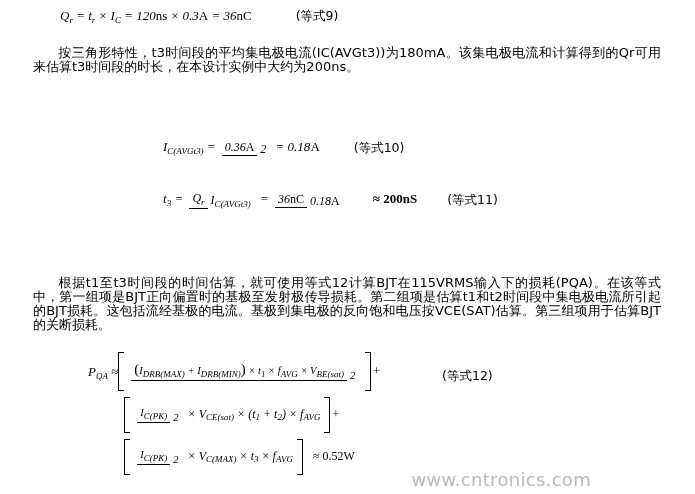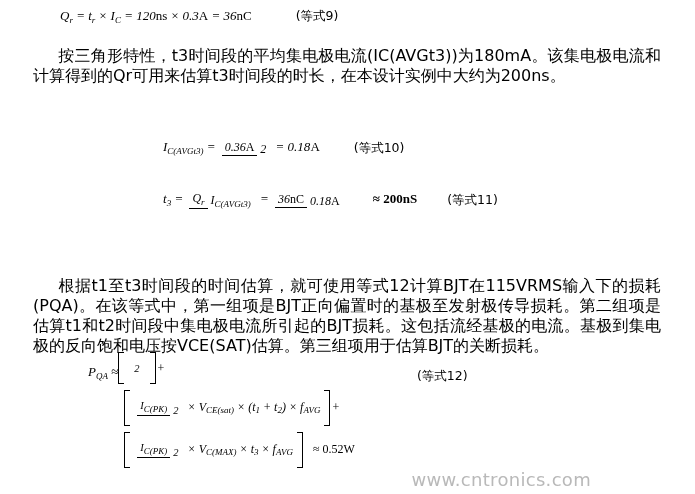--- a/index.html
+++ b/index.html
@@ -62,22 +62,22 @@
     font-size: 12px;
   }
   .frac .den {
     padding: 1px 3px 0 3px;
     font-size: 12px;
   }
   .frac.small .num, .frac.small .den { font-size: 10.5px; }
   
   .para {
     font-family: "DejaVu Sans", sans-serif;
-    font-size: 16px;
-    line-height: 20px;
+    font-size: 13px;
+    line-height: 14px;
     color: #000;
     text-align: justify;
   }
   .para .ind { display: inline-block; width: 25px; }
   
   .eq12-wrap {
     position: absolute;
     display: flex;
     align-items: flex-start;
   }
@@ -184,20 +184,21 @@
   <div class="eq12-wrap" style="left:88px; top:352px;">
     <span class="lhs">
       <i>P</i><span class="sub">QA</span> <span style="font-style:normal;">≈</span>
     </span>
     <div class="rows">
 
       <div class="brow">
         <span class="bracket">
             <span class="inner">
           <span class="frac small">
+            <span class="num"><span class="paren" style="font-size:15px;">(</span><i>I</i><span class="sub">DRB(MAX)</span> + <i>I</i><span class="sub">DRB(MIN)</span><span class="paren" style="font-size:15px;">)</span> × <i>t</i><span class="sub">1</span> × <i>f</i><span class="sub">AVG</span> × <i>V</i><span class="sub">BE(sat)</span></span>
             <span class="den">2</span>
           </span>
         </span>
           </span>
         <span style="font-style:normal; margin-left:2px;">+</span>
       </div>
 
       <div class="brow" style="margin-left:6px;">
         <span class="bracket">
             <span class="inner">

